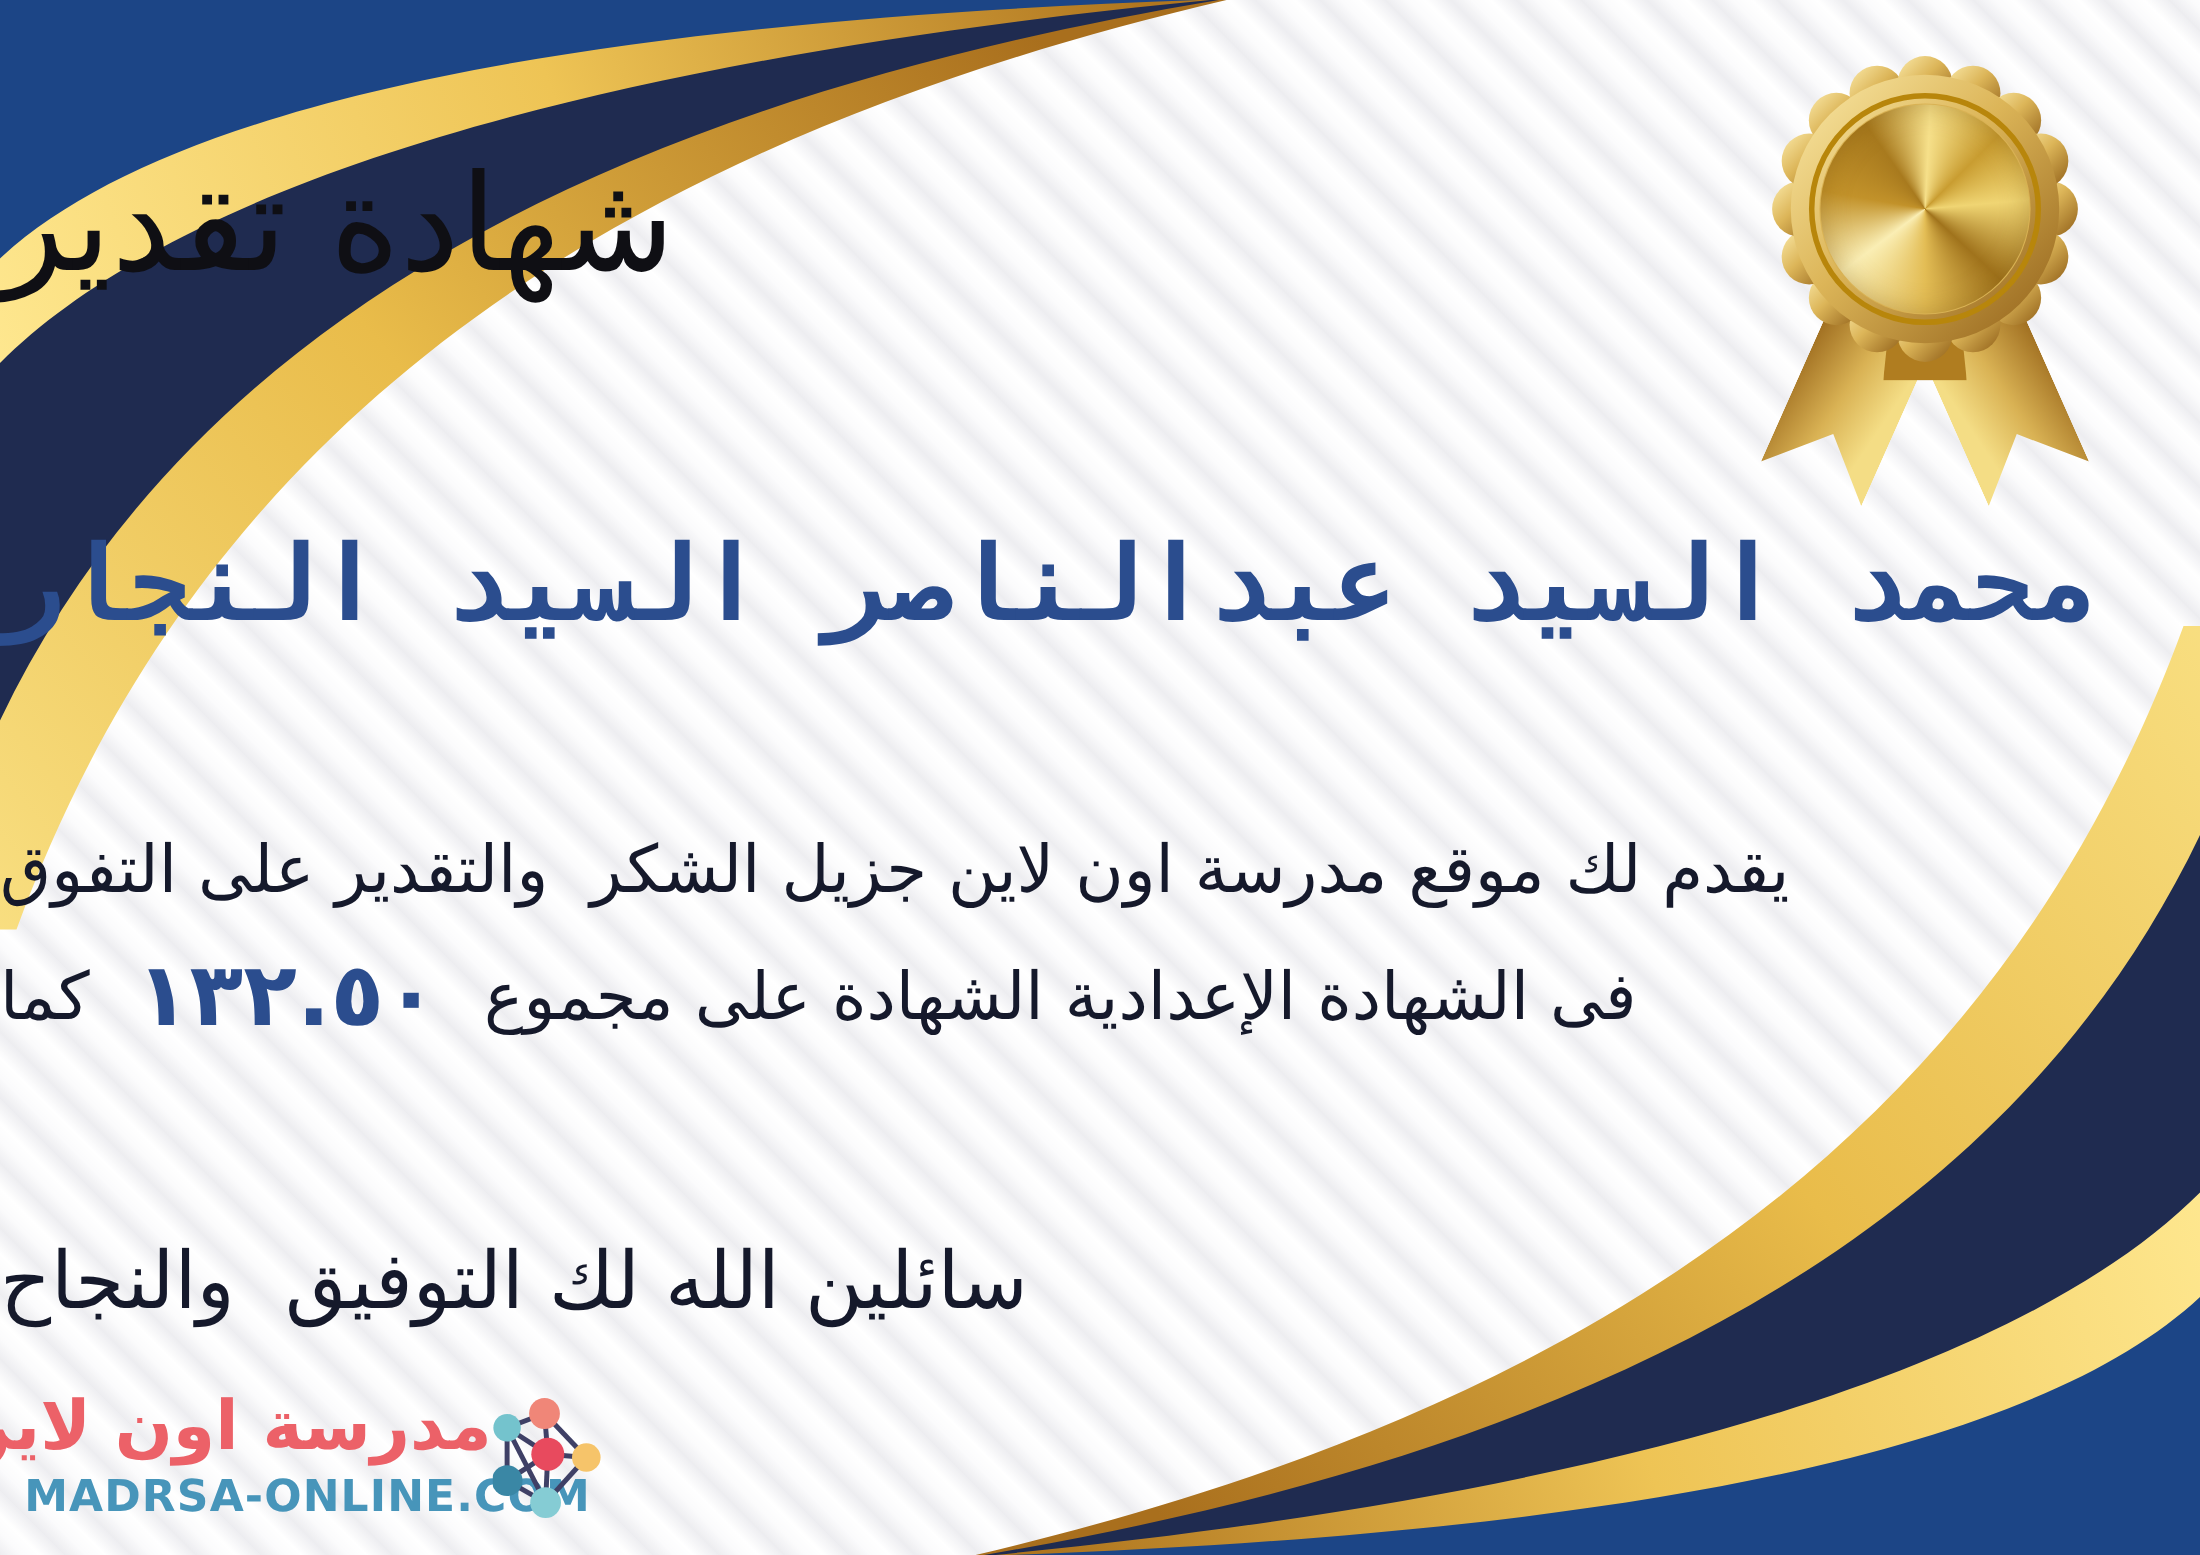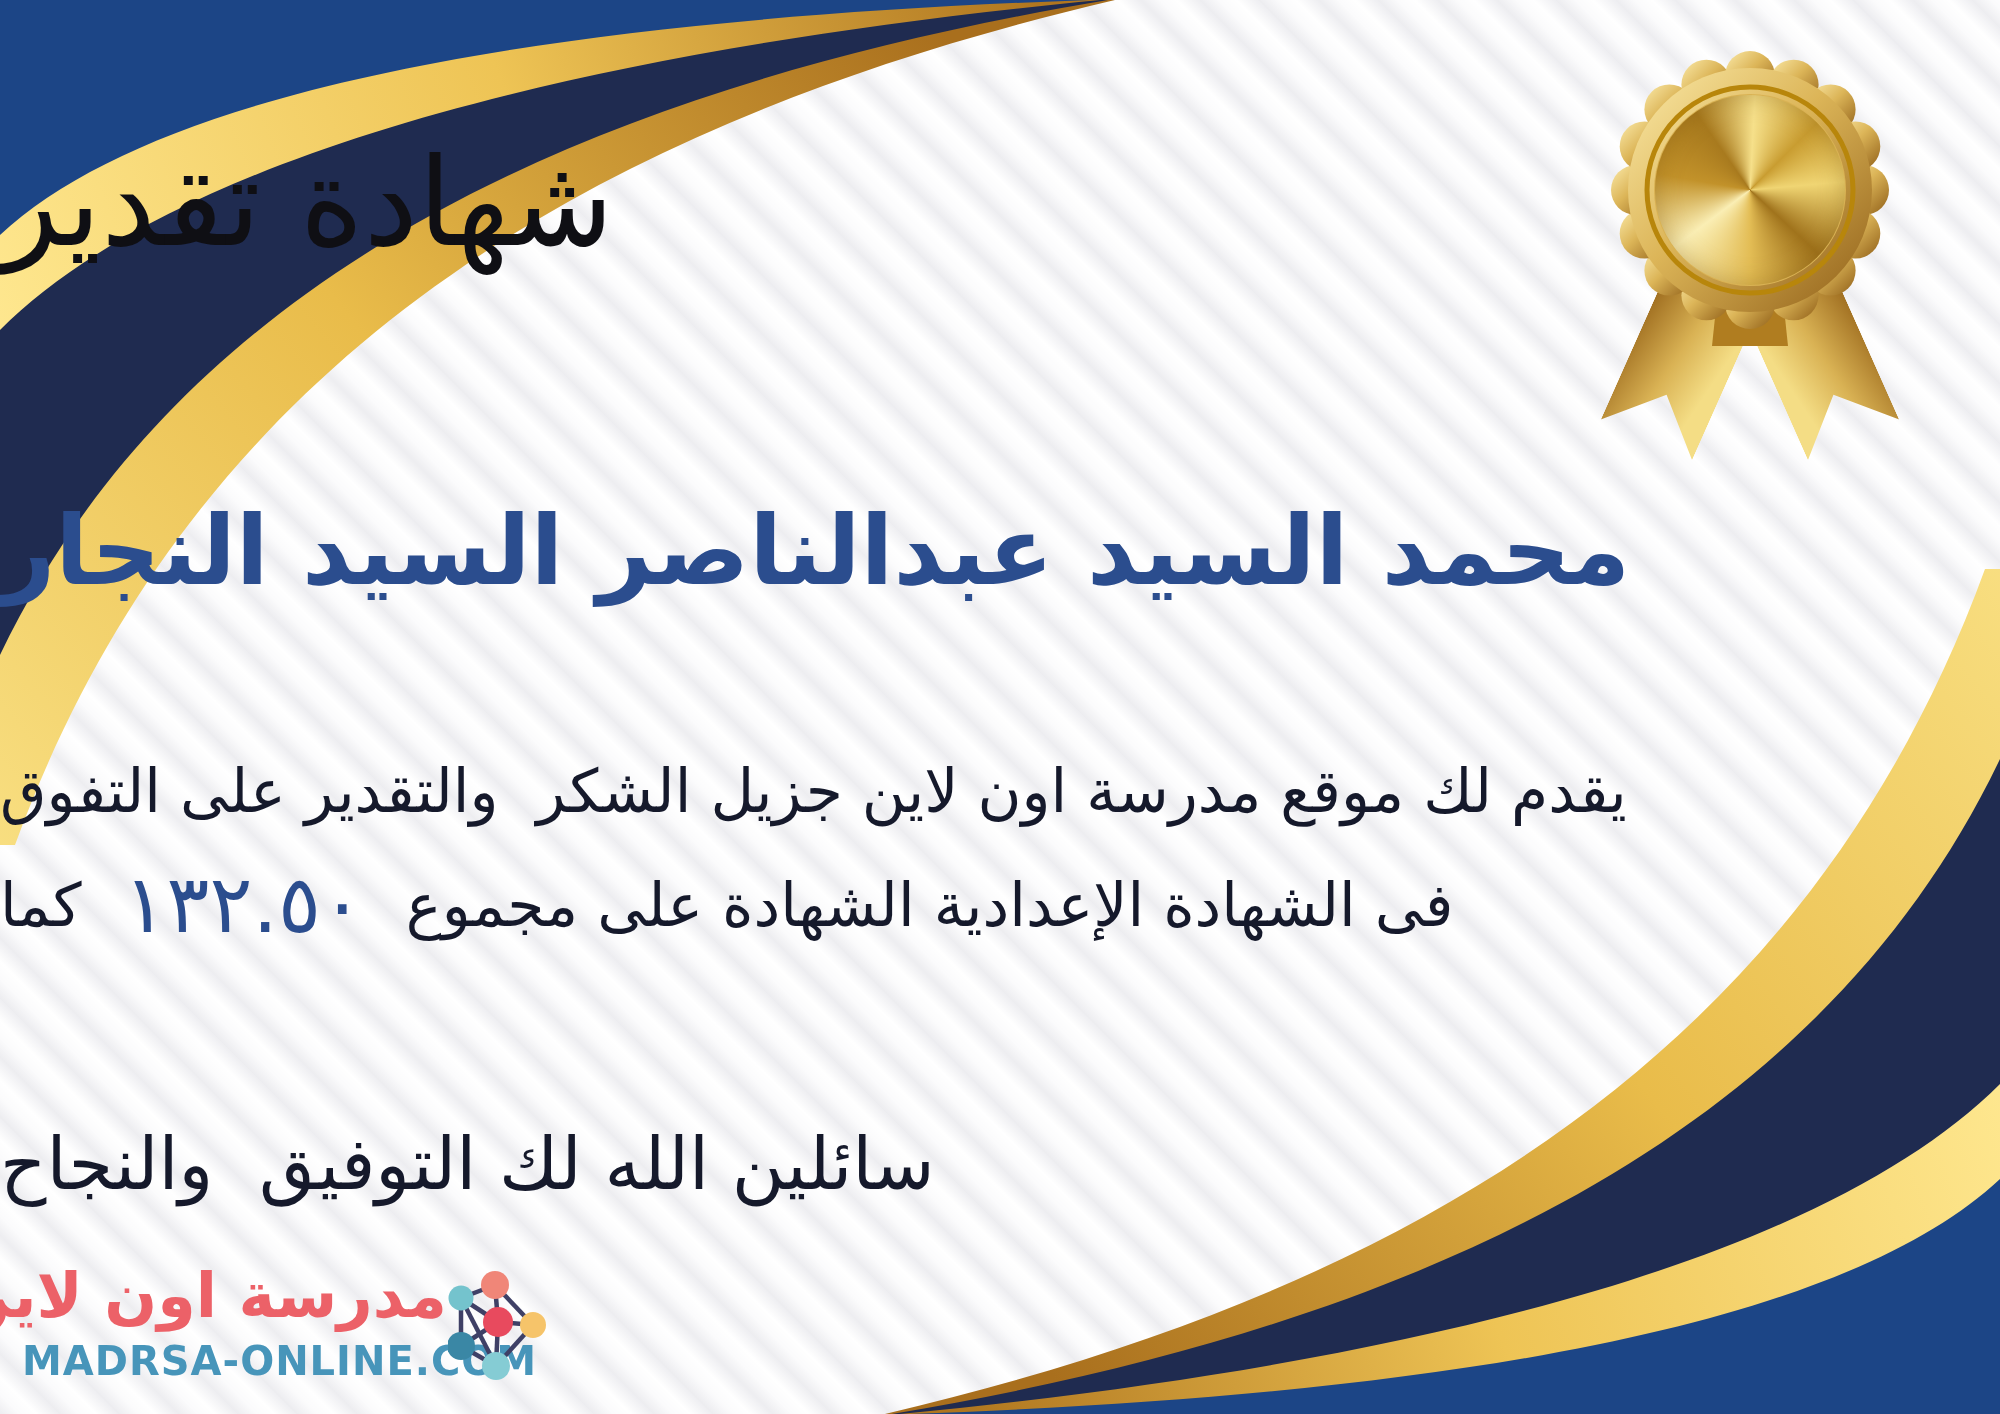--- a/index.html
+++ b/index.html
@@ -9,23 +9,23 @@
       repeating-linear-gradient(45deg,
         rgba(225,225,230,.55) 0px, rgba(255,255,255,0) 14px,
         #ffffff 26px, rgba(222,222,228,.45) 42px),
       #fbfbfc;
     font-family:"DejaVu Sans", sans-serif;
   }
   .decor{position:absolute;left:0;top:0;width:2000px;height:1414px;z-index:1;}
   
   .txt{position:absolute;left:0;right:0;text-align:left;white-space:nowrap;z-index:5;}
   .title{top:118px;font-size:122px;line-height:170px;color:#0f0f14;font-weight:500;}
-  .name{top:476px;font-size:96px;line-height:150px;color:#2b4d8e;font-weight:bold;}
+  .name{top:464px;font-size:96px;line-height:150px;color:#2b4d8e;font-weight:bold;font-family:Liberation Mono, monospace;}
   .body-block{top:735px;font-size:60px;line-height:113px;color:#15192b;}
-  .score{color:#2b4d8e;font-size:80px;font-weight:400;margin:16px 42px;vertical-align:-6px;letter-spacing:2px;}
+  .score{color:#2b4d8e;font-size:80px;font-weight:700;margin:16px 42px;vertical-align:-6px;letter-spacing:2px;}
   .closing{top:1108px;font-size:72px;line-height:113px;color:#15192b;}
   
   .medal-wrap{position:absolute;left:1600px;top:40px;width:300px;height:300px;z-index:3;}
   .medal-conic{
     position:absolute;left:1655px;top:95px;width:190px;height:190px;border-radius:50%;z-index:4;
     background:conic-gradient(from -35deg,
       #a87a1e, #f6e08a 38deg, #c99d31 80deg, #f0d573 120deg,
       #a0731c 168deg, #e3bd55 215deg, #faeeb4 268deg, #c2922a 315deg, #a87a1e 360deg);
     box-shadow:inset 0 0 24px rgba(120,80,10,.35);
   }

